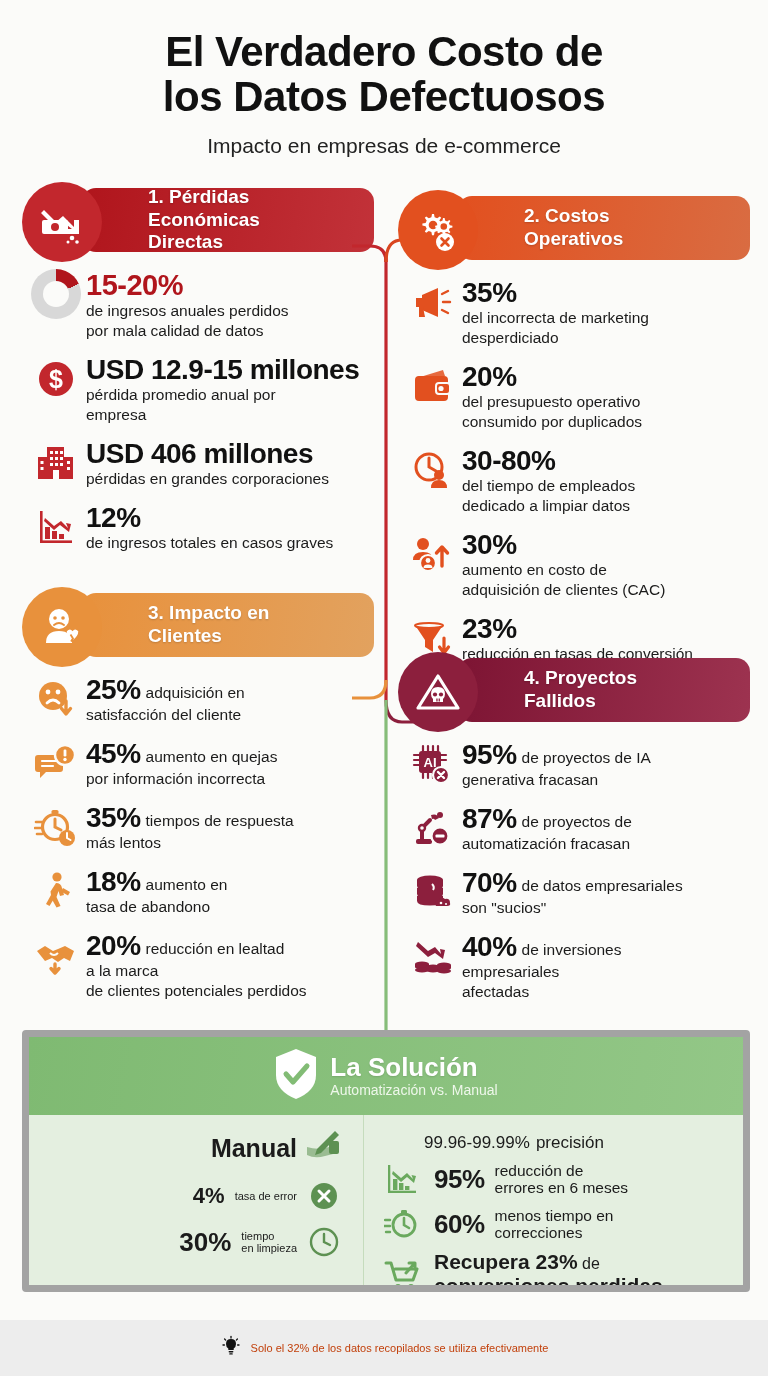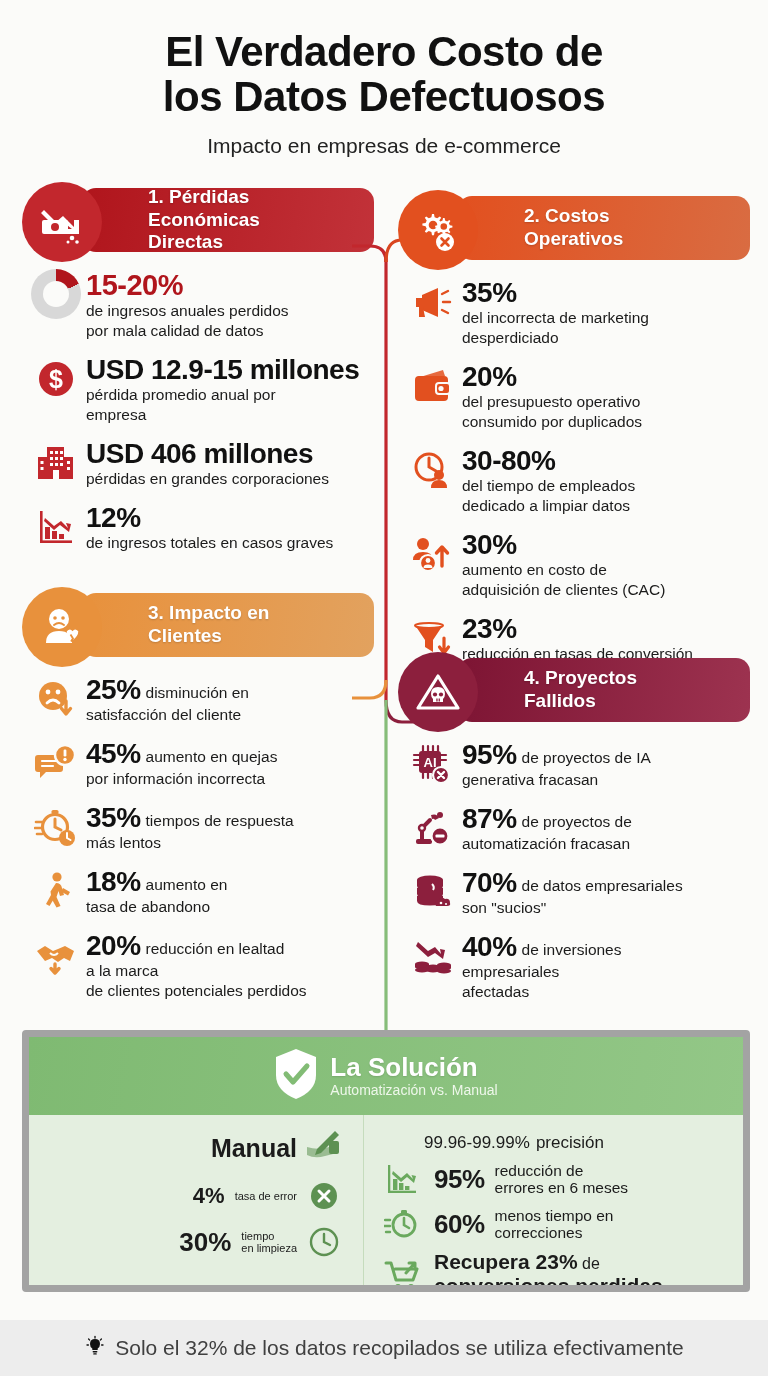--- a/index.html
+++ b/index.html
@@ -124,21 +124,21 @@
   .sol-txt { font-size:15.5px; line-height:1.13; }
   .sol-strong { font-size:21px; font-weight:bold; line-height:1.12; }
   .sol-strong small { font-size:16px; font-weight:normal; }
 
   
   .footer {
     position:absolute; left:0; bottom:0; width:768px; height:56px;
     background:#ededed; display:flex; align-items:center; justify-content:center; gap:9px;
   }
   .footer svg { width:22px; height:22px; }
-  .footer-text { font-size:21px; color:#404040; }
+  .footer-text { font-size:11px; color:#c2410c; }
 </style>
 </head>
 <body>
 
 <div class="page-header">
   <div class="title">
     <div>El Verdadero Costo de</div>
     <div>los Datos Defectuosos</div>
   </div>
   <div class="subtitle">Impacto en empresas de e-commerce</div>
@@ -394,21 +394,21 @@
         <div class="stat-ico">
           <svg viewBox="0 0 44 44">
             <circle cx="19" cy="19" r="14" fill="#e8913c"></circle>
             <circle cx="14" cy="15" r="2.4" fill="#fff"></circle>
               <circle cx="24" cy="15" r="2.4" fill="#fff"></circle>
             <path d="M13 26 q6-6 12 0" stroke="#fff" stroke-width="2.8" fill="none" stroke-linecap="round"></path>
             <path d="M32 24 L32 36 M27.5 31.5 L32 37 L36.5 31.5" stroke="#e8913c" stroke-width="3.4" fill="none" stroke-linecap="round" stroke-linejoin="round"></path>
           </svg>
         </div>
         <div class="stat-body">
-          <span class="stat-num">25%</span><span class="stat-txt">disminución en</span>
+          <span class="stat-num">25%</span><span class="stat-txt">adquisición en</span>
           <span class="stat-txt blk">satisfacción del cliente</span>
         </div>
       </div>
 
       <div class="stat">
         <div class="stat-ico">
           <svg viewBox="0 0 44 44" fill="#e8913c">
             <path d="M4 14 h22 a3 3 0 0 1 3 3 v11 a3 3 0 0 1 -3 3 h-14 l-6 6 v-6 h-2 a3 3 0 0 1 -3 -3 v-11 a3 3 0 0 1 3 -3z"></path>
             <g stroke="#fff" stroke-width="2.2" stroke-linecap="round">
                 <path d="M8 20 h16"></path>

